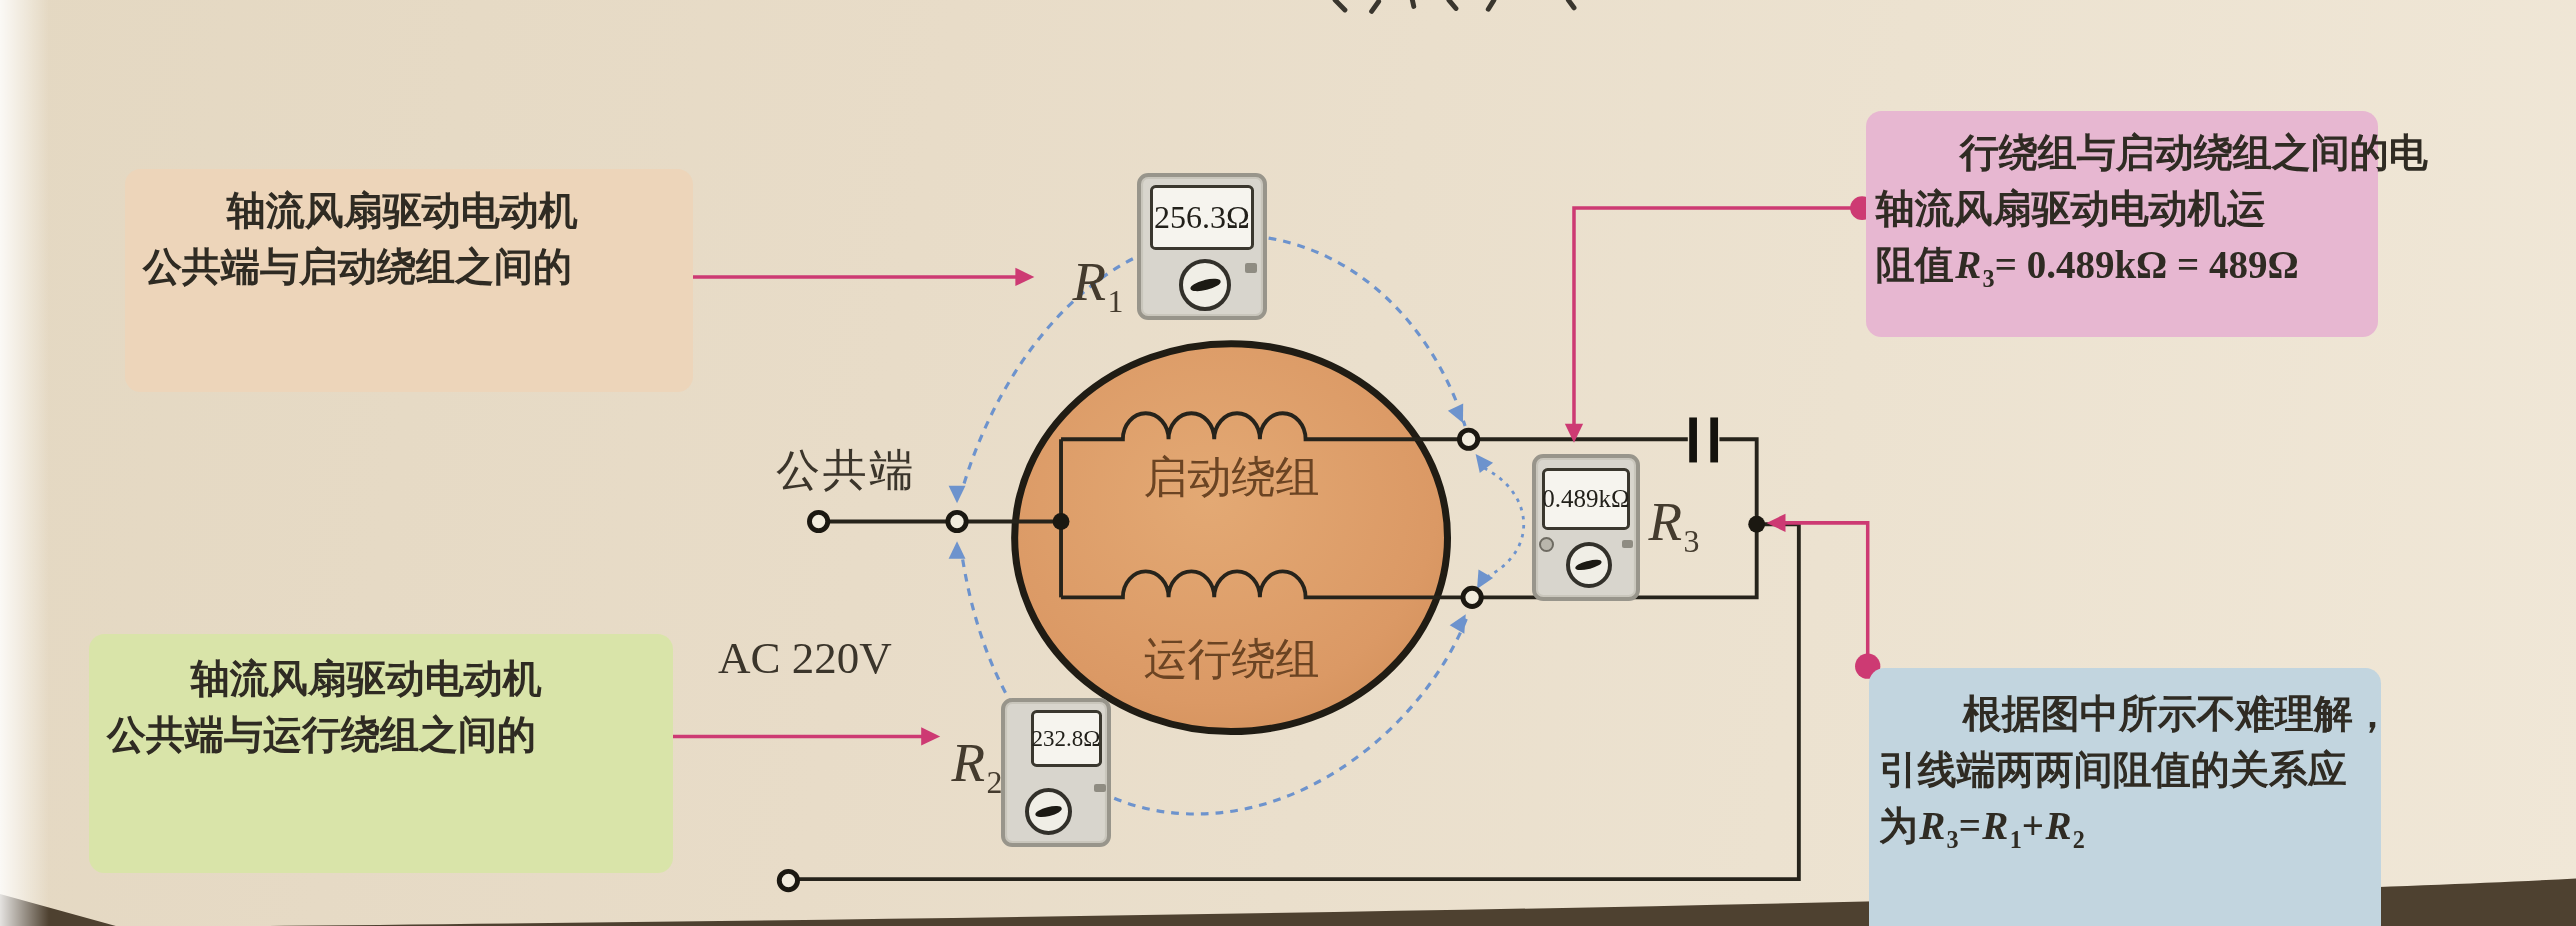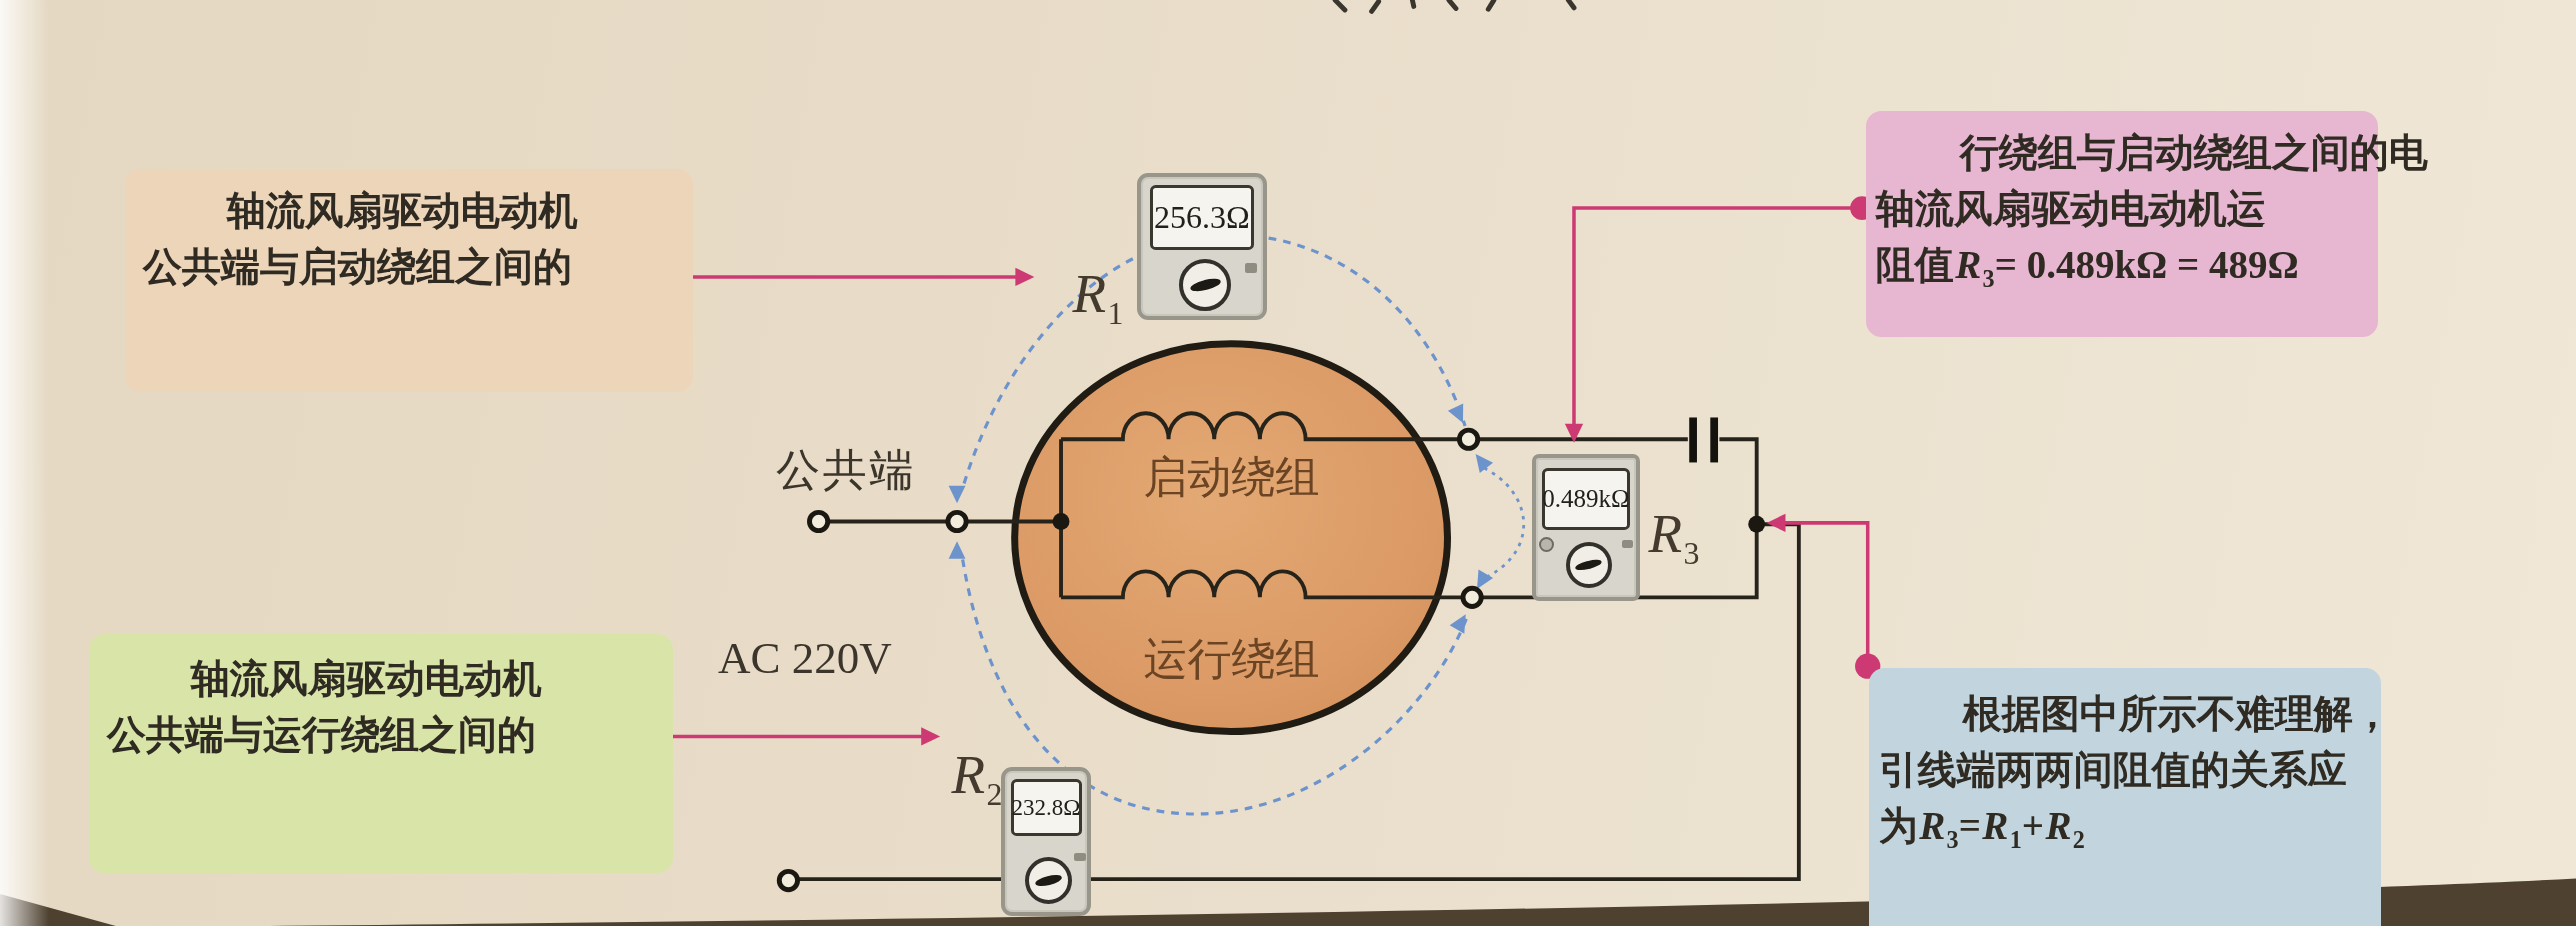--- a/index.html
+++ b/index.html
@@ -24,45 +24,45 @@
   #callout-r3{left:1866px;top:111px;width:492px;height:198px;background:#e7b7d1;padding:14px 9.8px;}
   #callout-note{left:1869px;top:668px;width:492px;height:236px;background:#c2d5df;padding:18px 9.8px;}
 
   
   .dlabel{position:absolute;color:#3b352b;z-index:4;white-space:nowrap;}
   #lbl-common{left:776px;top:441px;font-size:44px;font-weight:normal;letter-spacing:2.8px;}
   #lbl-ac{left:718px;top:632px;font-size:45px;}
   .windlabel{position:absolute;width:211px;text-align:center;font-size:44px;font-weight:normal;color:#6b4423;z-index:4;}
   #lbl-start{left:1126px;top:448px;}
   #lbl-run{left:1126px;top:630px;}
-  .rlabel{position:absolute;font-size:55px;font-style:italic;color:#443b2e;z-index:4;margin-top:12px;}
+  .rlabel{position:absolute;font-size:55px;font-style:italic;color:#443b2e;z-index:4;}
   .rlabel sub{font-style:normal;font-size:0.58em;}
   #rlabel-1{left:1071px;top:250px;}
   #rlabel-2{left:950px;top:731px;}
   #rlabel-3{left:1647px;top:490px;}
 
   
   .meter{position:absolute;background:#d8d5cd;border:4.9px solid #98958b;border-radius:11.2px;
     box-shadow:inset 0 0 0 2.1px #c9c6bc;z-index:6;}
   .meter .display{background:#f6f4ee;border:3.5px solid #3a372e;border-radius:5.6px;
     display:flex;align-items:center;justify-content:center;color:#22201a;font-weight:normal;}
   .dial{position:absolute;border:4.2px solid #32302a;border-radius:50%;background:#f0eee6;}
   .dial::after{content:"";position:absolute;left:15%;top:39%;width:70%;height:22%;
     background:#1c1a14;border-radius:50%;transform:rotate(-14deg);}
   .btn-sq{position:absolute;width:12.6px;height:9.8px;background:#8f8c82;border-radius:2.1px;}
   .btn-ci{position:absolute;width:11.2px;height:11.2px;background:#b9b6ac;border:2.1px solid #6e6b62;border-radius:50%;}
   #meter-r1{left:1137px;top:173px;width:122px;height:139px;}
   #meter-r1 .display{margin:8.4px auto 0;width:98px;height:59px;font-size:32px;}
   #meter-r1 .dial{left:38px;top:82px;width:44px;height:44px;}
   #meter-r1 .btn-sq{right:5.6px;top:86px;}
-  #meter-r2{left:1001px;top:767px;width:82px;height:141px;}
+  #meter-r2{left:1001px;top:698px;width:82px;height:141px;padding-left:20px;}
   #meter-r2 .display{margin:8.4px auto 0;width:65px;height:51px;font-size:23px;}
   #meter-r2 .dial{left:19.7px;top:86px;width:39px;height:39px;}
   #meter-r2 .btn-sq{right:1.4px;top:82px;width:11.2px;height:8.4px;}
-  #meter-r3{left:1532px;top:454px;width:100px;height:139px;border-radius:7px;}
+  #meter-r3{left:1532px;top:454px;width:100px;height:139px;}
   #meter-r3 .display{margin:9.8px auto 0;width:82px;height:56px;font-size:25px;}
   #meter-r3 .dial{left:29.5px;top:84px;width:38px;height:38px;}
   #meter-r3 .btn-sq{right:2.8px;top:82px;width:11.2px;height:8.4px;}
   #meter-r3 .btn-ci{left:2.8px;top:79px;}
 </style>
 </head>
 <body>
 
 <svg width="2576" height="927" viewBox="0 0 3666 1319">
   <defs>

